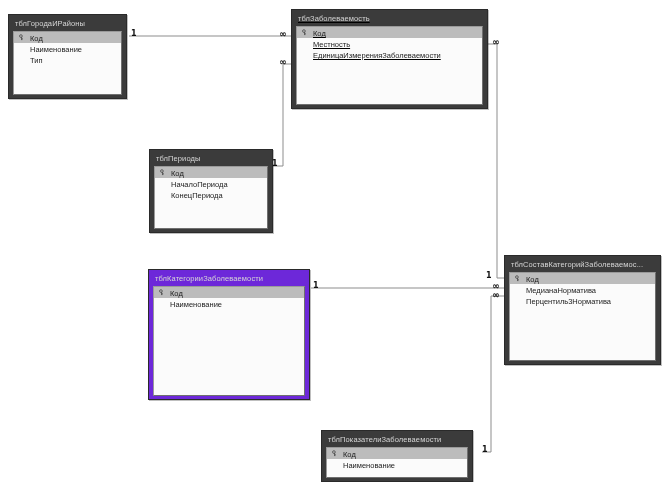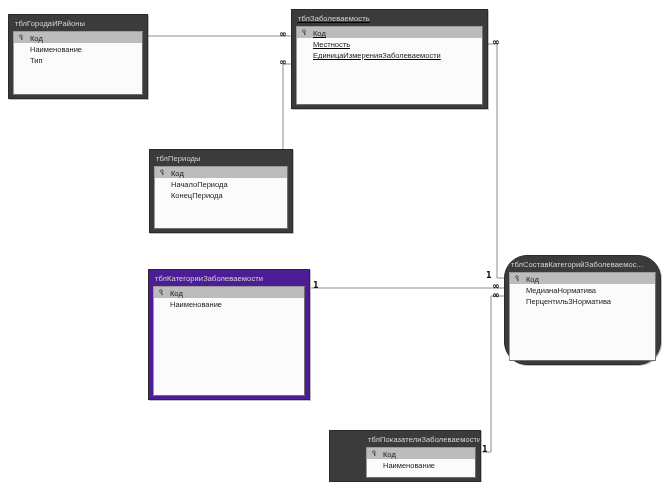--- a/index.html
+++ b/index.html
@@ -119,21 +119,21 @@
       <div class="endmark one" style="left: 272px; top: 160px;">1</div>
       <div class="endmark many" style="left: 279px; top: 58px;">∞</div>
       <div class="endmark one" style="left: 313px; top: 282px;">1</div>
       <div class="endmark many" style="left: 492px; top: 282px;">∞</div>
       <div class="endmark one" style="left: 486px; top: 272px;">1</div>
       <div class="endmark many" style="left: 492px; top: 38px;">∞</div>
       <div class="endmark one" style="left: 482px; top: 446px;">1</div>
       <div class="endmark many" style="left: 492px; top: 291px;">∞</div>
     </div>
   <div id="tables">
-      <div class="table-box" style="left: 8px; top: 14px; width: 140px; height: 85px; background: rgb(59, 59, 59);">
+      <div class="table-box" style="left: 8px; top: 14px; width: 119px; height: 85px; background: rgb(59, 59, 59);">
         <div class="table-title">тблГородаИРайоны</div>
         <div class="field-area" style="background: rgb(251, 251, 251); height: 64px;">
           <div class="field-row pk" style="background: rgb(188, 188, 188);"><svg class="key-icon" viewBox="0 0 10 8">
               <circle cx="2.4" cy="2.2" r="1.7" fill="none" stroke="#4a4a4a" stroke-width="1"></circle>
               <path d="M3.2 3.4 L3.2 7.2 M3.2 5.2 L4.6 5.2 M3.2 6.6 L4.4 6.6" stroke="#4a4a4a" stroke-width="1" fill="none"></path>
             </svg><span>Код</span></div>
           <div class="field-row"><span>Наименование</span></div>
           <div class="field-row"><span>Тип</span></div>
         </div>
       </div>
@@ -141,53 +141,53 @@
         <div class="table-title">тблЗаболеваемость</div>
         <div class="field-area" style="background: rgb(251, 251, 251); height: 79px;">
           <div class="field-row pk" style="background: rgb(188, 188, 188);"><svg class="key-icon" viewBox="0 0 10 8">
               <circle cx="2.4" cy="2.2" r="1.7" fill="none" stroke="#4a4a4a" stroke-width="1"></circle>
               <path d="M3.2 3.4 L3.2 7.2 M3.2 5.2 L4.6 5.2 M3.2 6.6 L4.4 6.6" stroke="#4a4a4a" stroke-width="1" fill="none"></path>
             </svg><span>Код</span></div>
           <div class="field-row"><span>Местность</span></div>
           <div class="field-row"><span>ЕдиницаИзмеренияЗаболеваемости</span></div>
         </div>
       </div>
-      <div class="table-box" style="left: 149px; top: 149px; width: 144px; height: 84px; background: rgb(59, 59, 59);">
+      <div class="table-box" style="left: 149px; top: 149px; width: 124px; height: 84px; background: rgb(59, 59, 59);">
         <div class="table-title">тблПериоды</div>
         <div class="field-area" style="background: rgb(251, 251, 251); height: 63px;">
           <div class="field-row pk" style="background: rgb(188, 188, 188);"><svg class="key-icon" viewBox="0 0 10 8">
               <circle cx="2.4" cy="2.2" r="1.7" fill="none" stroke="#4a4a4a" stroke-width="1"></circle>
               <path d="M3.2 3.4 L3.2 7.2 M3.2 5.2 L4.6 5.2 M3.2 6.6 L4.4 6.6" stroke="#4a4a4a" stroke-width="1" fill="none"></path>
             </svg><span>Код</span></div>
           <div class="field-row"><span>НачалоПериода</span></div>
           <div class="field-row"><span>КонецПериода</span></div>
         </div>
       </div>
-      <div class="table-box" style="left: 148px; top: 269px; width: 162px; height: 131px; background: #4c1d95;">
+      <div class="table-box" style="left: 148px; top: 269px; width: 162px; height: 131px; background: #6d28d9;">
         <div class="table-title">тблКатегорииЗаболеваемости</div>
         <div class="field-area" style="background: rgb(251, 251, 251); height: 110px;">
           <div class="field-row pk" style="background: rgb(188, 188, 188);"><svg class="key-icon" viewBox="0 0 10 8">
               <circle cx="2.4" cy="2.2" r="1.7" fill="none" stroke="#4a4a4a" stroke-width="1"></circle>
               <path d="M3.2 3.4 L3.2 7.2 M3.2 5.2 L4.6 5.2 M3.2 6.6 L4.4 6.6" stroke="#4a4a4a" stroke-width="1" fill="none"></path>
             </svg><span>Код</span></div>
           <div class="field-row"><span>Наименование</span></div>
         </div>
       </div>
-      <div class="table-box" style="left: 504px; top: 255px; width: 157px; height: 110px; background: rgb(59, 59, 59); border-radius: 23px;">
+      <div class="table-box" style="left: 504px; top: 255px; width: 157px; height: 110px; background: rgb(59, 59, 59);">
         <div class="table-title">тблСоставКатегорийЗаболеваемос...</div>
         <div class="field-area" style="background: rgb(251, 251, 251); height: 89px;">
           <div class="field-row pk" style="background: rgb(188, 188, 188);"><svg class="key-icon" viewBox="0 0 10 8">
               <circle cx="2.4" cy="2.2" r="1.7" fill="none" stroke="#4a4a4a" stroke-width="1"></circle>
               <path d="M3.2 3.4 L3.2 7.2 M3.2 5.2 L4.6 5.2 M3.2 6.6 L4.4 6.6" stroke="#4a4a4a" stroke-width="1" fill="none"></path>
             </svg><span>Код</span></div>
           <div class="field-row"><span>МедианаНорматива</span></div>
           <div class="field-row"><span>Перцентиль3Норматива</span></div>
         </div>
       </div>
-      <div class="table-box" style="left: 329px; top: 430px; width: 152px; height: 52px; background: rgb(59, 59, 59); padding-left: 32px;">
+      <div class="table-box" style="left: 321px; top: 430px; width: 152px; height: 52px; background: rgb(59, 59, 59);">
         <div class="table-title">тблПоказателиЗаболеваемости</div>
         <div class="field-area" style="background: rgb(251, 251, 251); height: 31px;">
           <div class="field-row pk" style="background: rgb(188, 188, 188);"><svg class="key-icon" viewBox="0 0 10 8">
               <circle cx="2.4" cy="2.2" r="1.7" fill="none" stroke="#4a4a4a" stroke-width="1"></circle>
               <path d="M3.2 3.4 L3.2 7.2 M3.2 5.2 L4.6 5.2 M3.2 6.6 L4.4 6.6" stroke="#4a4a4a" stroke-width="1" fill="none"></path>
             </svg><span>Код</span></div>
           <div class="field-row"><span>Наименование</span></div>
         </div>
       </div>
     </div>

